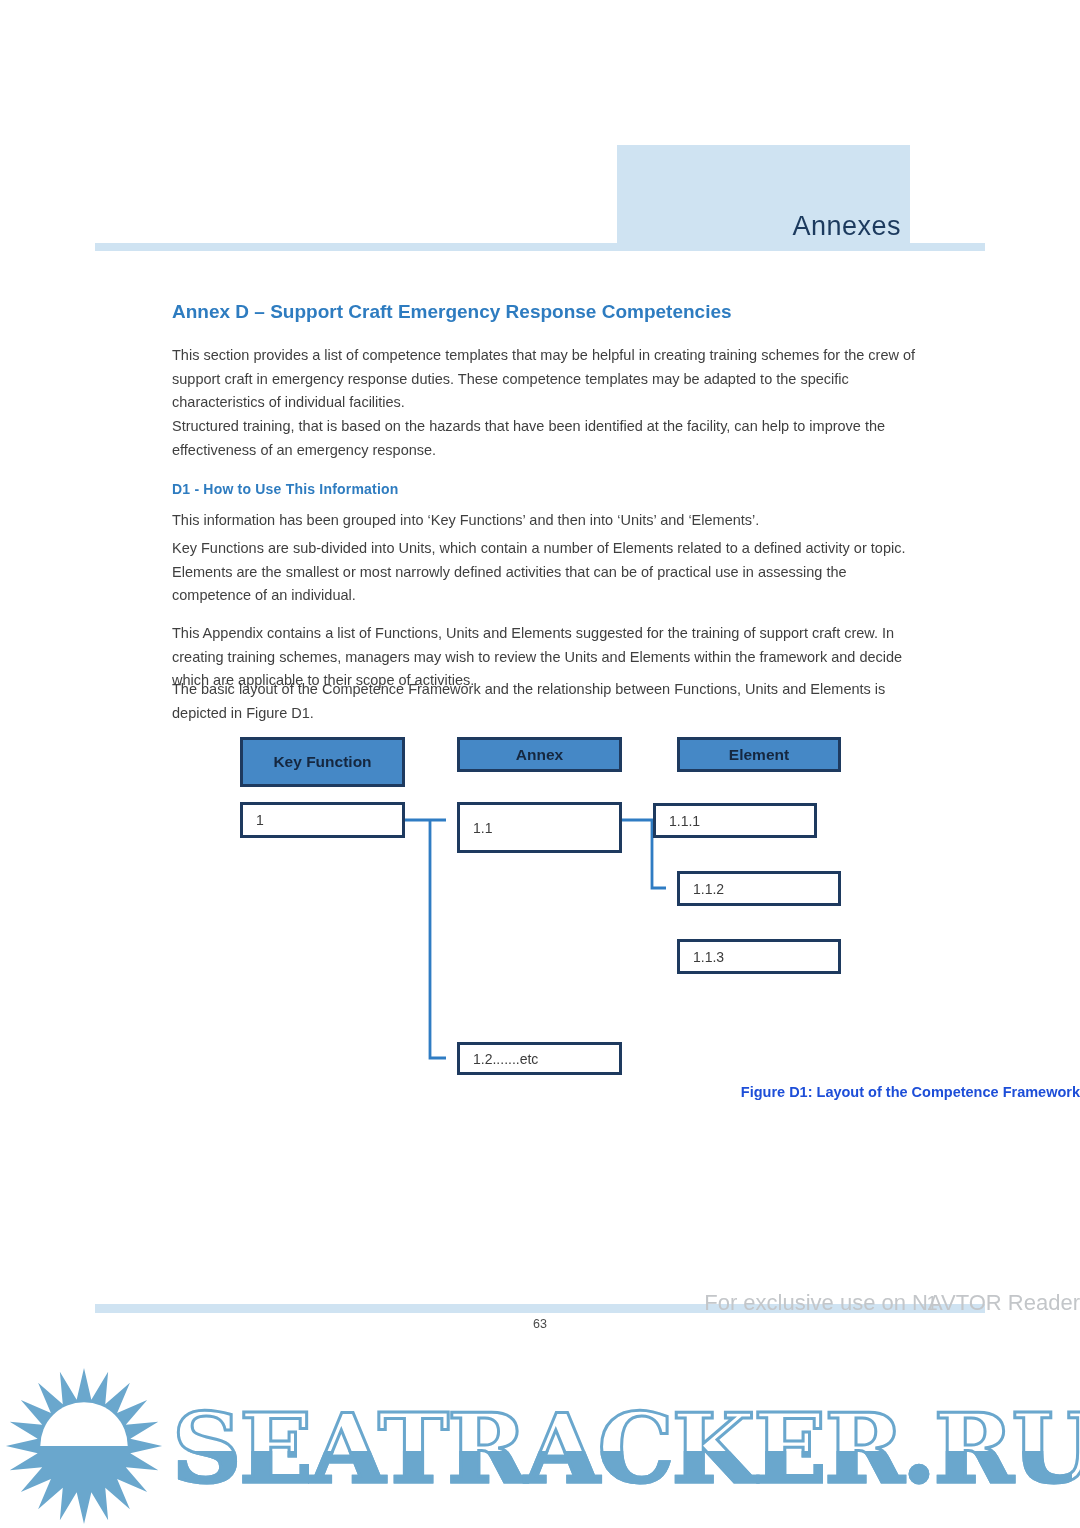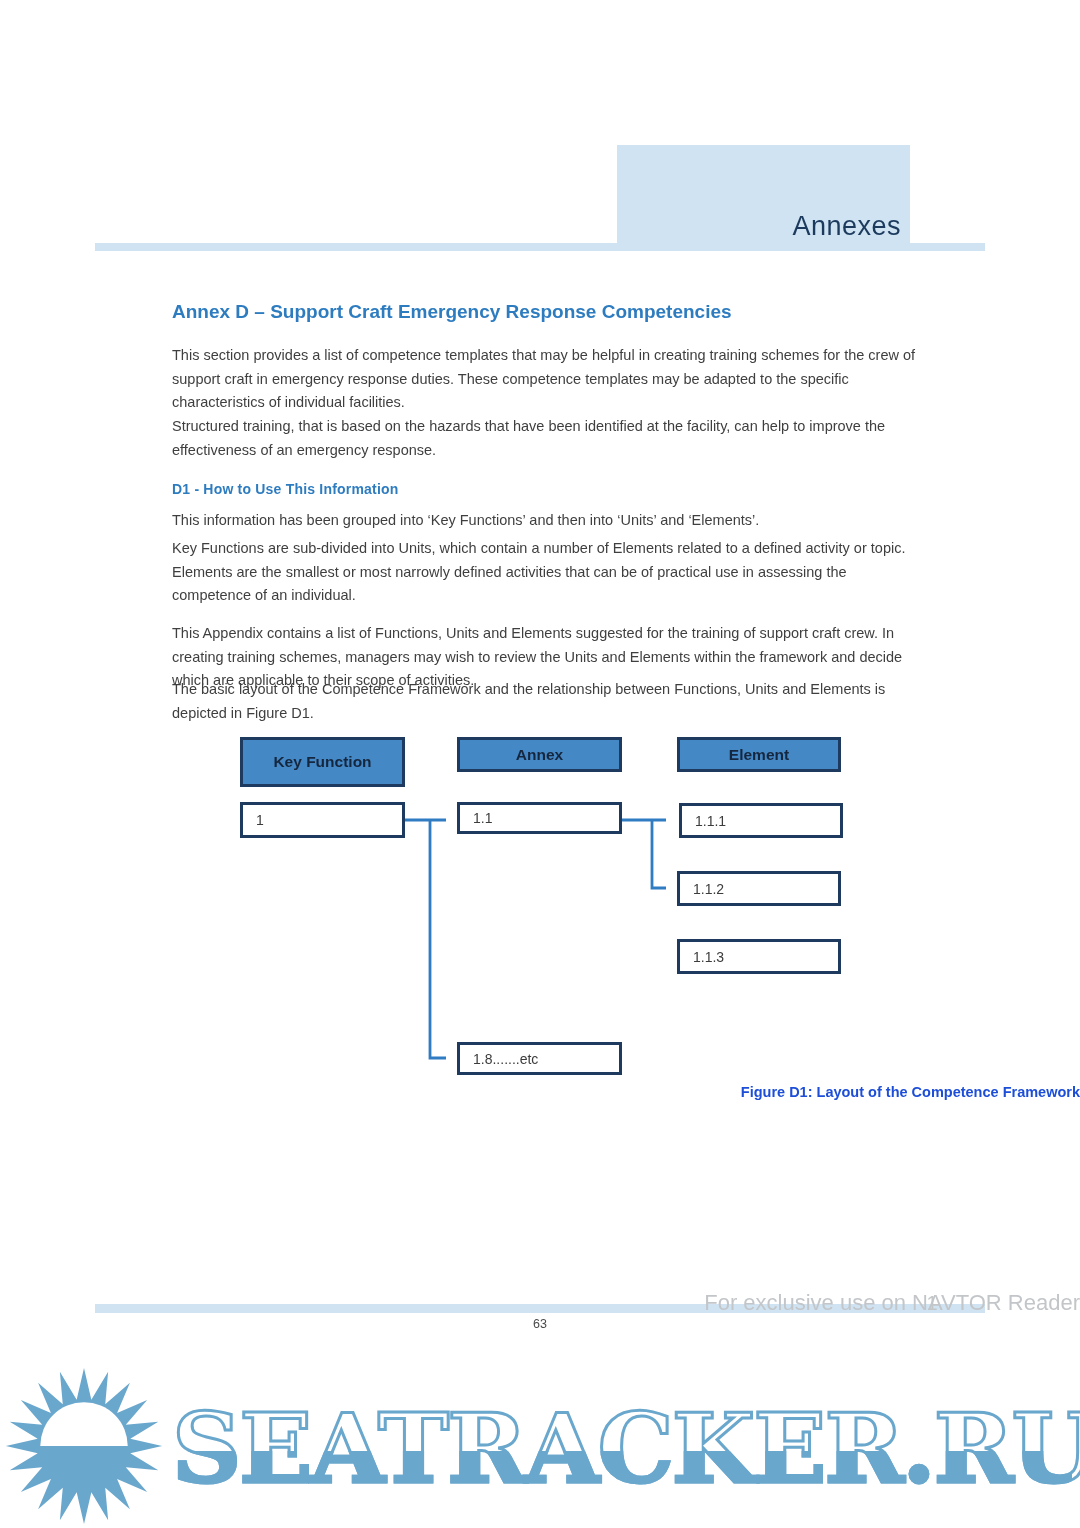--- a/index.html
+++ b/index.html
@@ -24,22 +24,22 @@
   .d1-heading{top:478px;font-size:14px;font-weight:bold;color:var(--accent-blue);letter-spacing:.2px;}
   .p3{top:509px;} .p4{top:537px;} .p5{top:622px;} .p6{top:678px;}
   
   .dbox{position:absolute;border:3px solid var(--navy-border);display:flex;align-items:center;}
   .dheader{background:var(--header-fill);justify-content:center;font-weight:bold;font-size:15.5px;color:#15273F;}
   .dnode{background:#fff;padding-left:13px;font-size:14px;color:#3C3C3C;}
   .hdr-kf{left:240px;top:737px;width:165px;height:50px;}
   .hdr-unit{left:457px;top:737px;width:165px;height:35px;}
   .hdr-el{left:677px;top:737px;width:164px;height:35px;}
   .box-1{left:240px;top:802px;width:165px;height:36px;}
-  .box-11{left:457px;top:802px;width:165px;height:32px;}
-  .box-111{left:679px;top:803px;width:164px;height:35px;}
+  .box-11{left:457px;top:802px;width:165px;height:51px;}
+  .box-111{left:653px;top:803px;width:164px;height:35px;}
   .box-112{left:677px;top:871px;width:164px;height:35px;}
   .box-113{left:677px;top:939px;width:164px;height:35px;}
   .box-12{left:457px;top:1042px;width:165px;height:33px;}
   .arrows{position:absolute;left:0;top:0;pointer-events:none;}
   .arrows path{stroke:var(--arrow-blue);stroke-width:2.8;fill:none;}
   .arrowhead{fill:var(--arrow-blue);}
   .fig-caption{position:absolute;left:0;top:1084px;width:1080px;text-align:right;
     font-weight:bold;font-size:14.5px;color:#1d4ed8;}
   
   .footer-band{position:absolute;left:95px;top:1304px;width:890px;height:9px;background:var(--light-blue);}
@@ -111,21 +111,21 @@
   <div class="dbox dnode box-111">
     <span>1.1.1</span>
   </div>
   <div class="dbox dnode box-112">
     <span>1.1.2</span>
   </div>
   <div class="dbox dnode box-113">
     <span>1.1.3</span>
   </div>
   <div class="dbox dnode box-12">
-    <span>1.8.......etc</span>
+    <span>1.2.......etc</span>
   </div>
 
   <div class="fig-caption">Figure D1: Layout of the Competence Framework</div>
 
   <div class="footer-band"></div>
   <div class="footer-watermark">For exclusive use on NAVTOR Reader</div>
   <div class="footer-corner">1</div>
   <div class="page-number">63</div>
 
   <svg class="sun-logo" viewBox="0 0 210 210">

